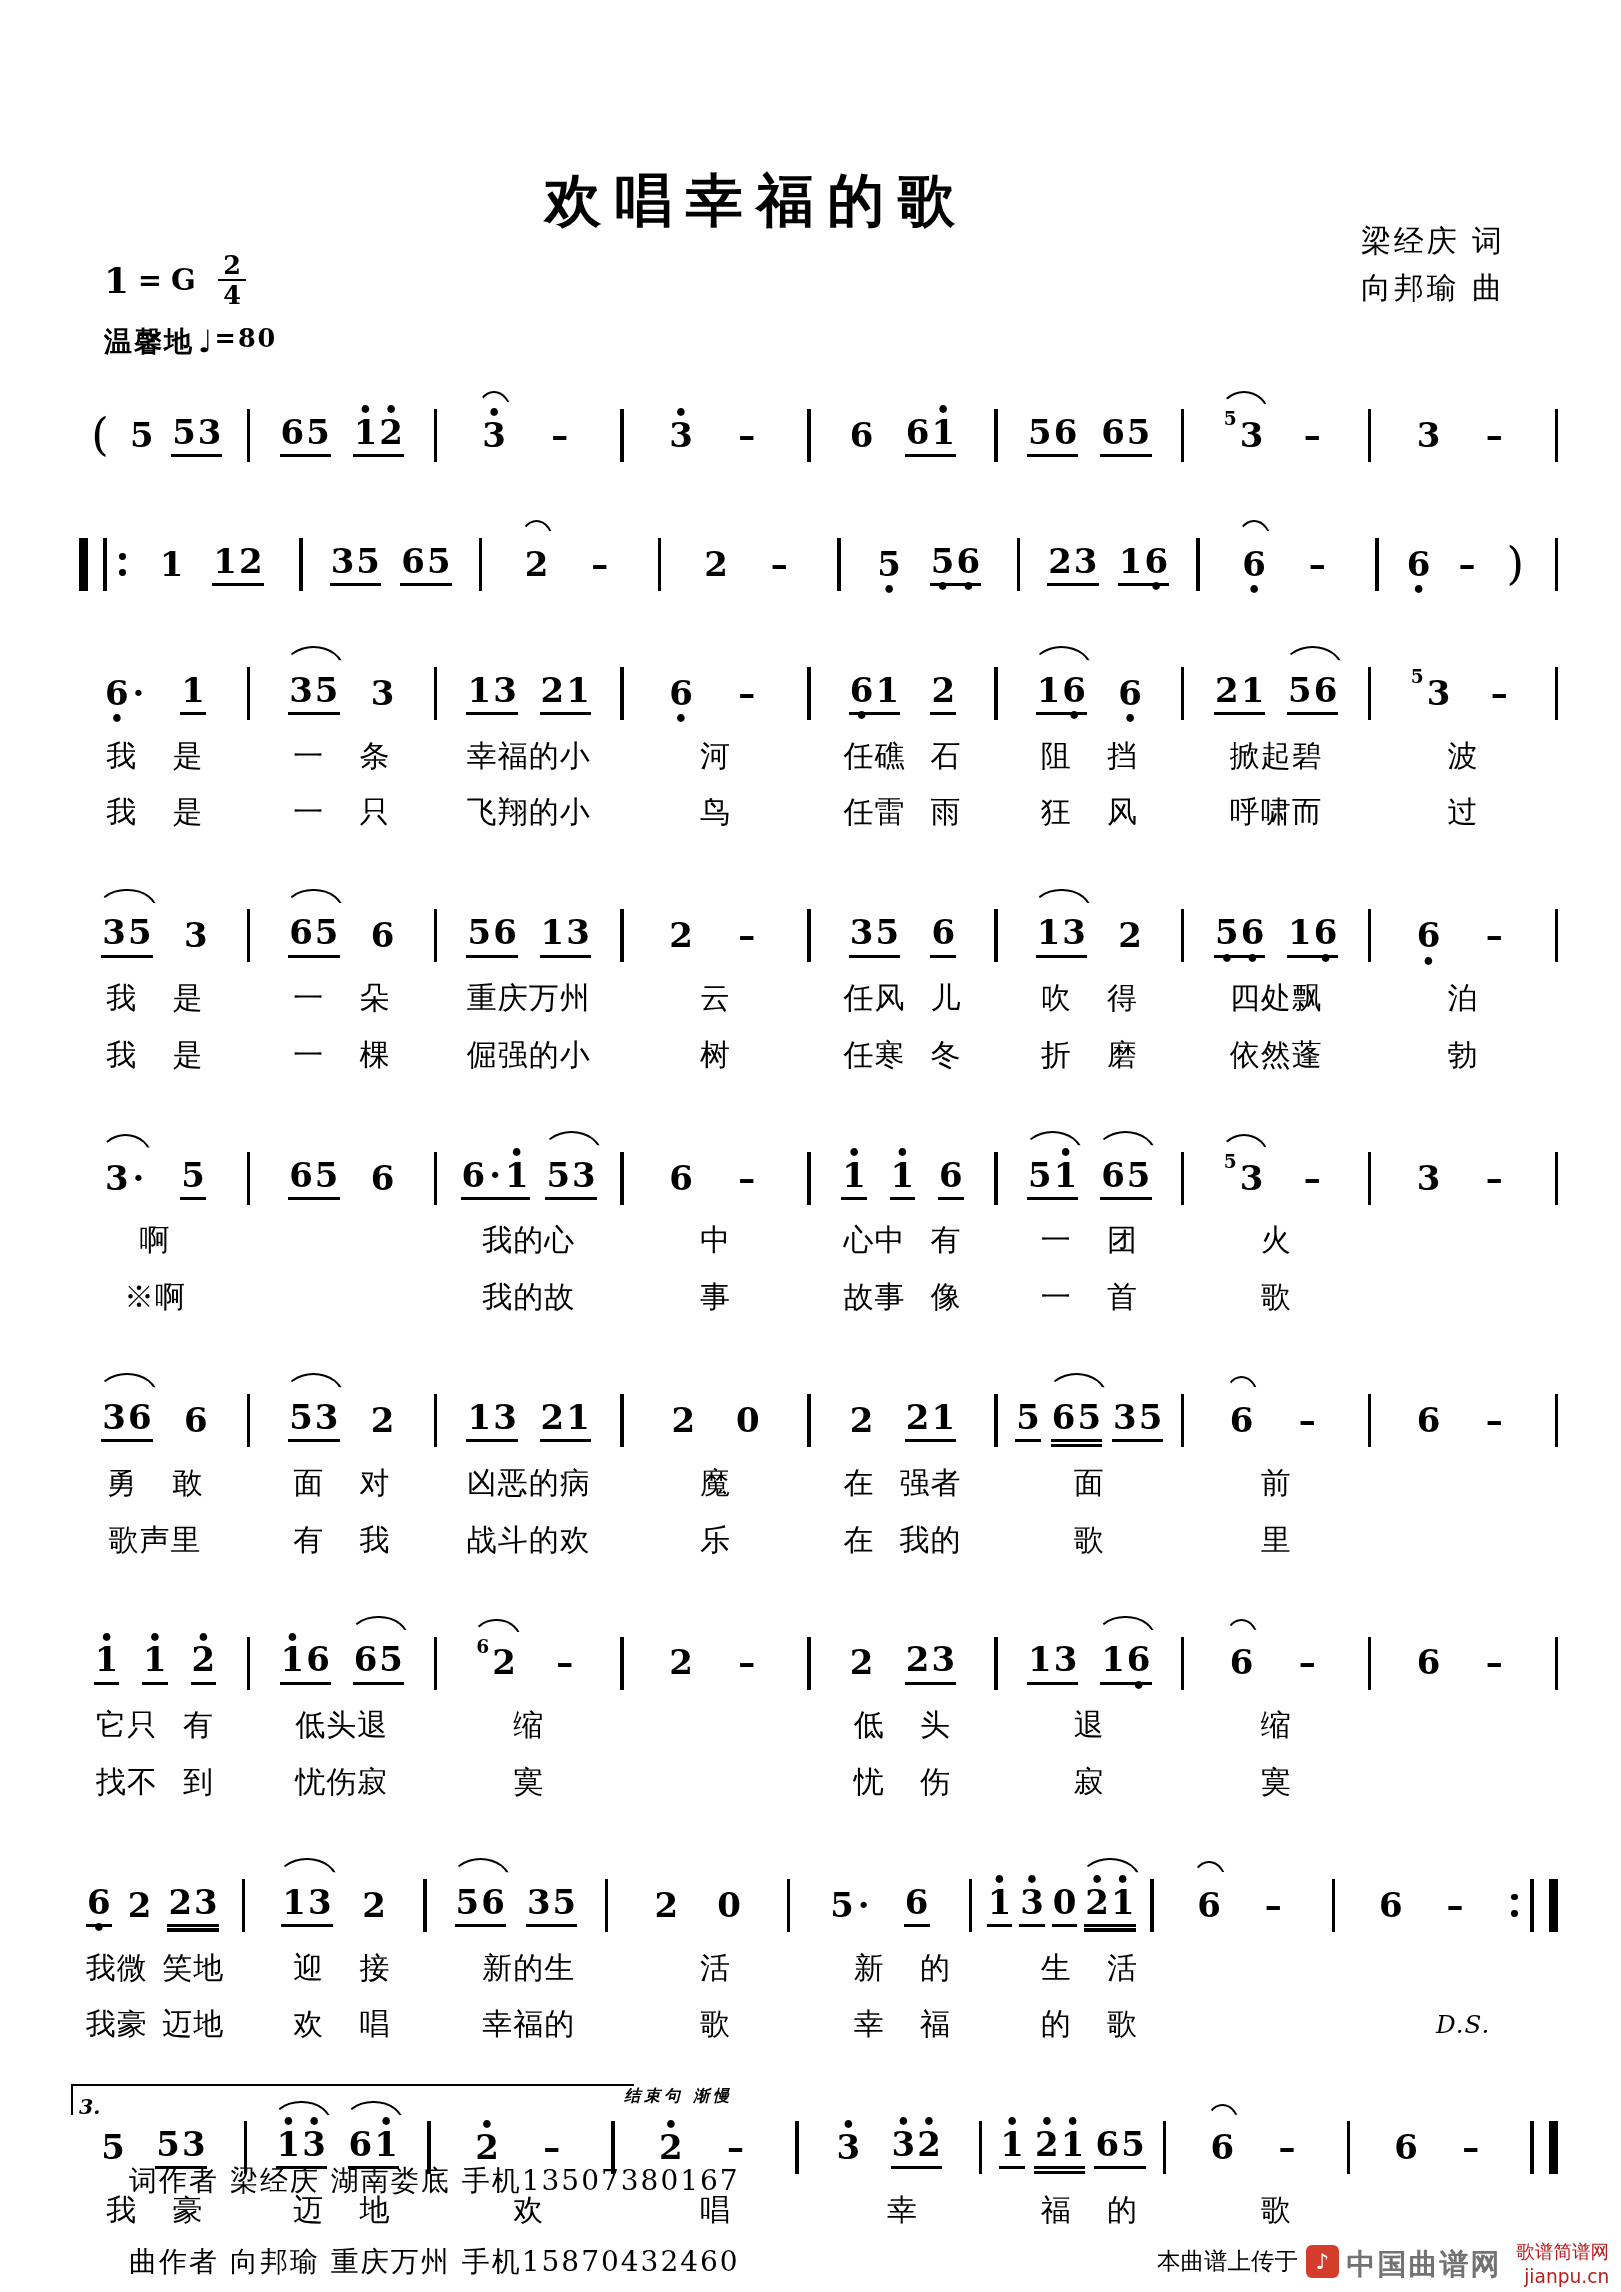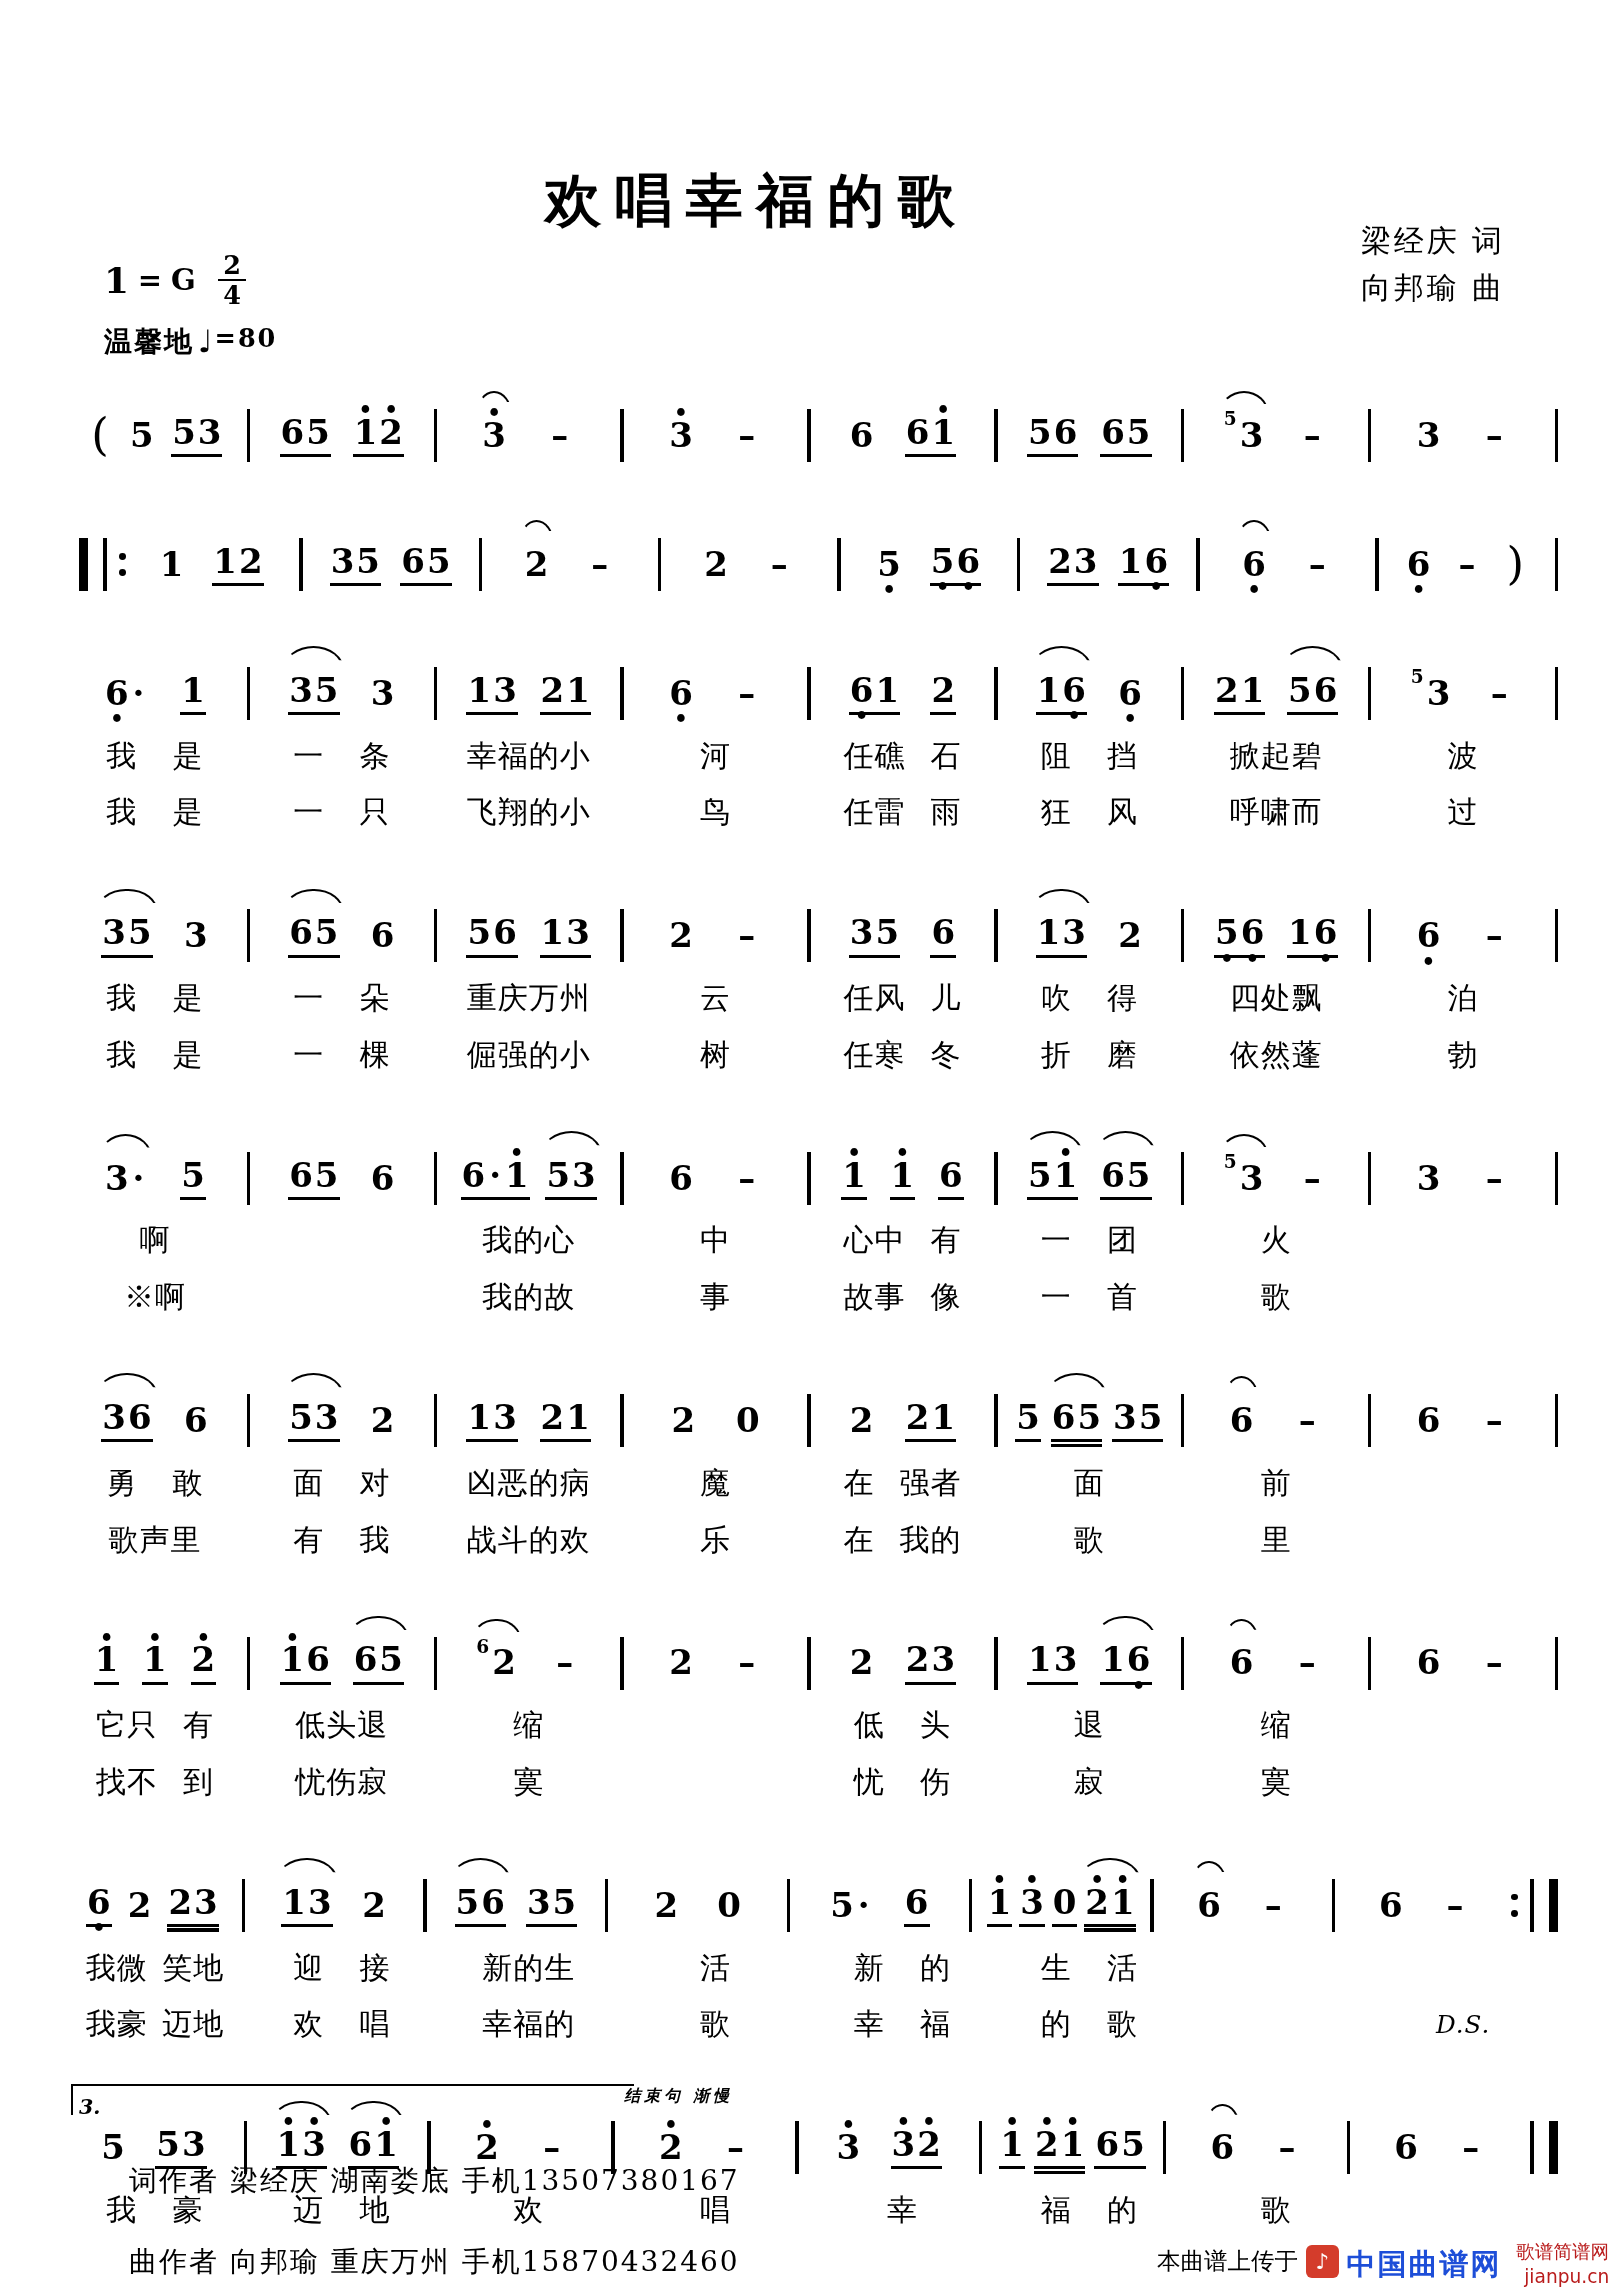--- a/index.html
+++ b/index.html
@@ -60,21 +60,21 @@
   .tempo-label{position:absolute;top:2px;left:37%;font-size:16px;font-style:italic;
                font-weight:700;letter-spacing:3.9px}
 
   
   .footer-line{position:absolute;left:129px;font-size:28px;letter-spacing:2px}
   #footer-lyr{top:2162px}
   #footer-comp{top:2243px}
   .upload{position:absolute;left:1157px;top:2245px;display:flex;gap:7.8px;font-size:23.5px}
   .logo-badge{width:33px;height:33px;background:#d43c2b;color:#fff;display:inline-flex;
               align-items:center;justify-content:center;font-size:21.6px;border-radius:5.9px;flex:none}
-  .logo-text{color:#1d4ed8;font-size:29px;font-weight:700;letter-spacing:2px;white-space:nowrap}
+  .logo-text{color:#737373;font-size:29px;font-weight:700;letter-spacing:2px;white-space:nowrap}
   .wm{position:absolute;right:11.8px;top:2239px;color:#b91c1c;font-size:18.6px;line-height:1.35;
       text-align:right;font-family:"DejaVu Sans","Liberation Sans",sans-serif}
 </style>
 </head>
 <body>
 
 <div class="title">欢唱幸福的歌</div>
 
 <div class="credits">
   <div>梁经庆 词</div>

